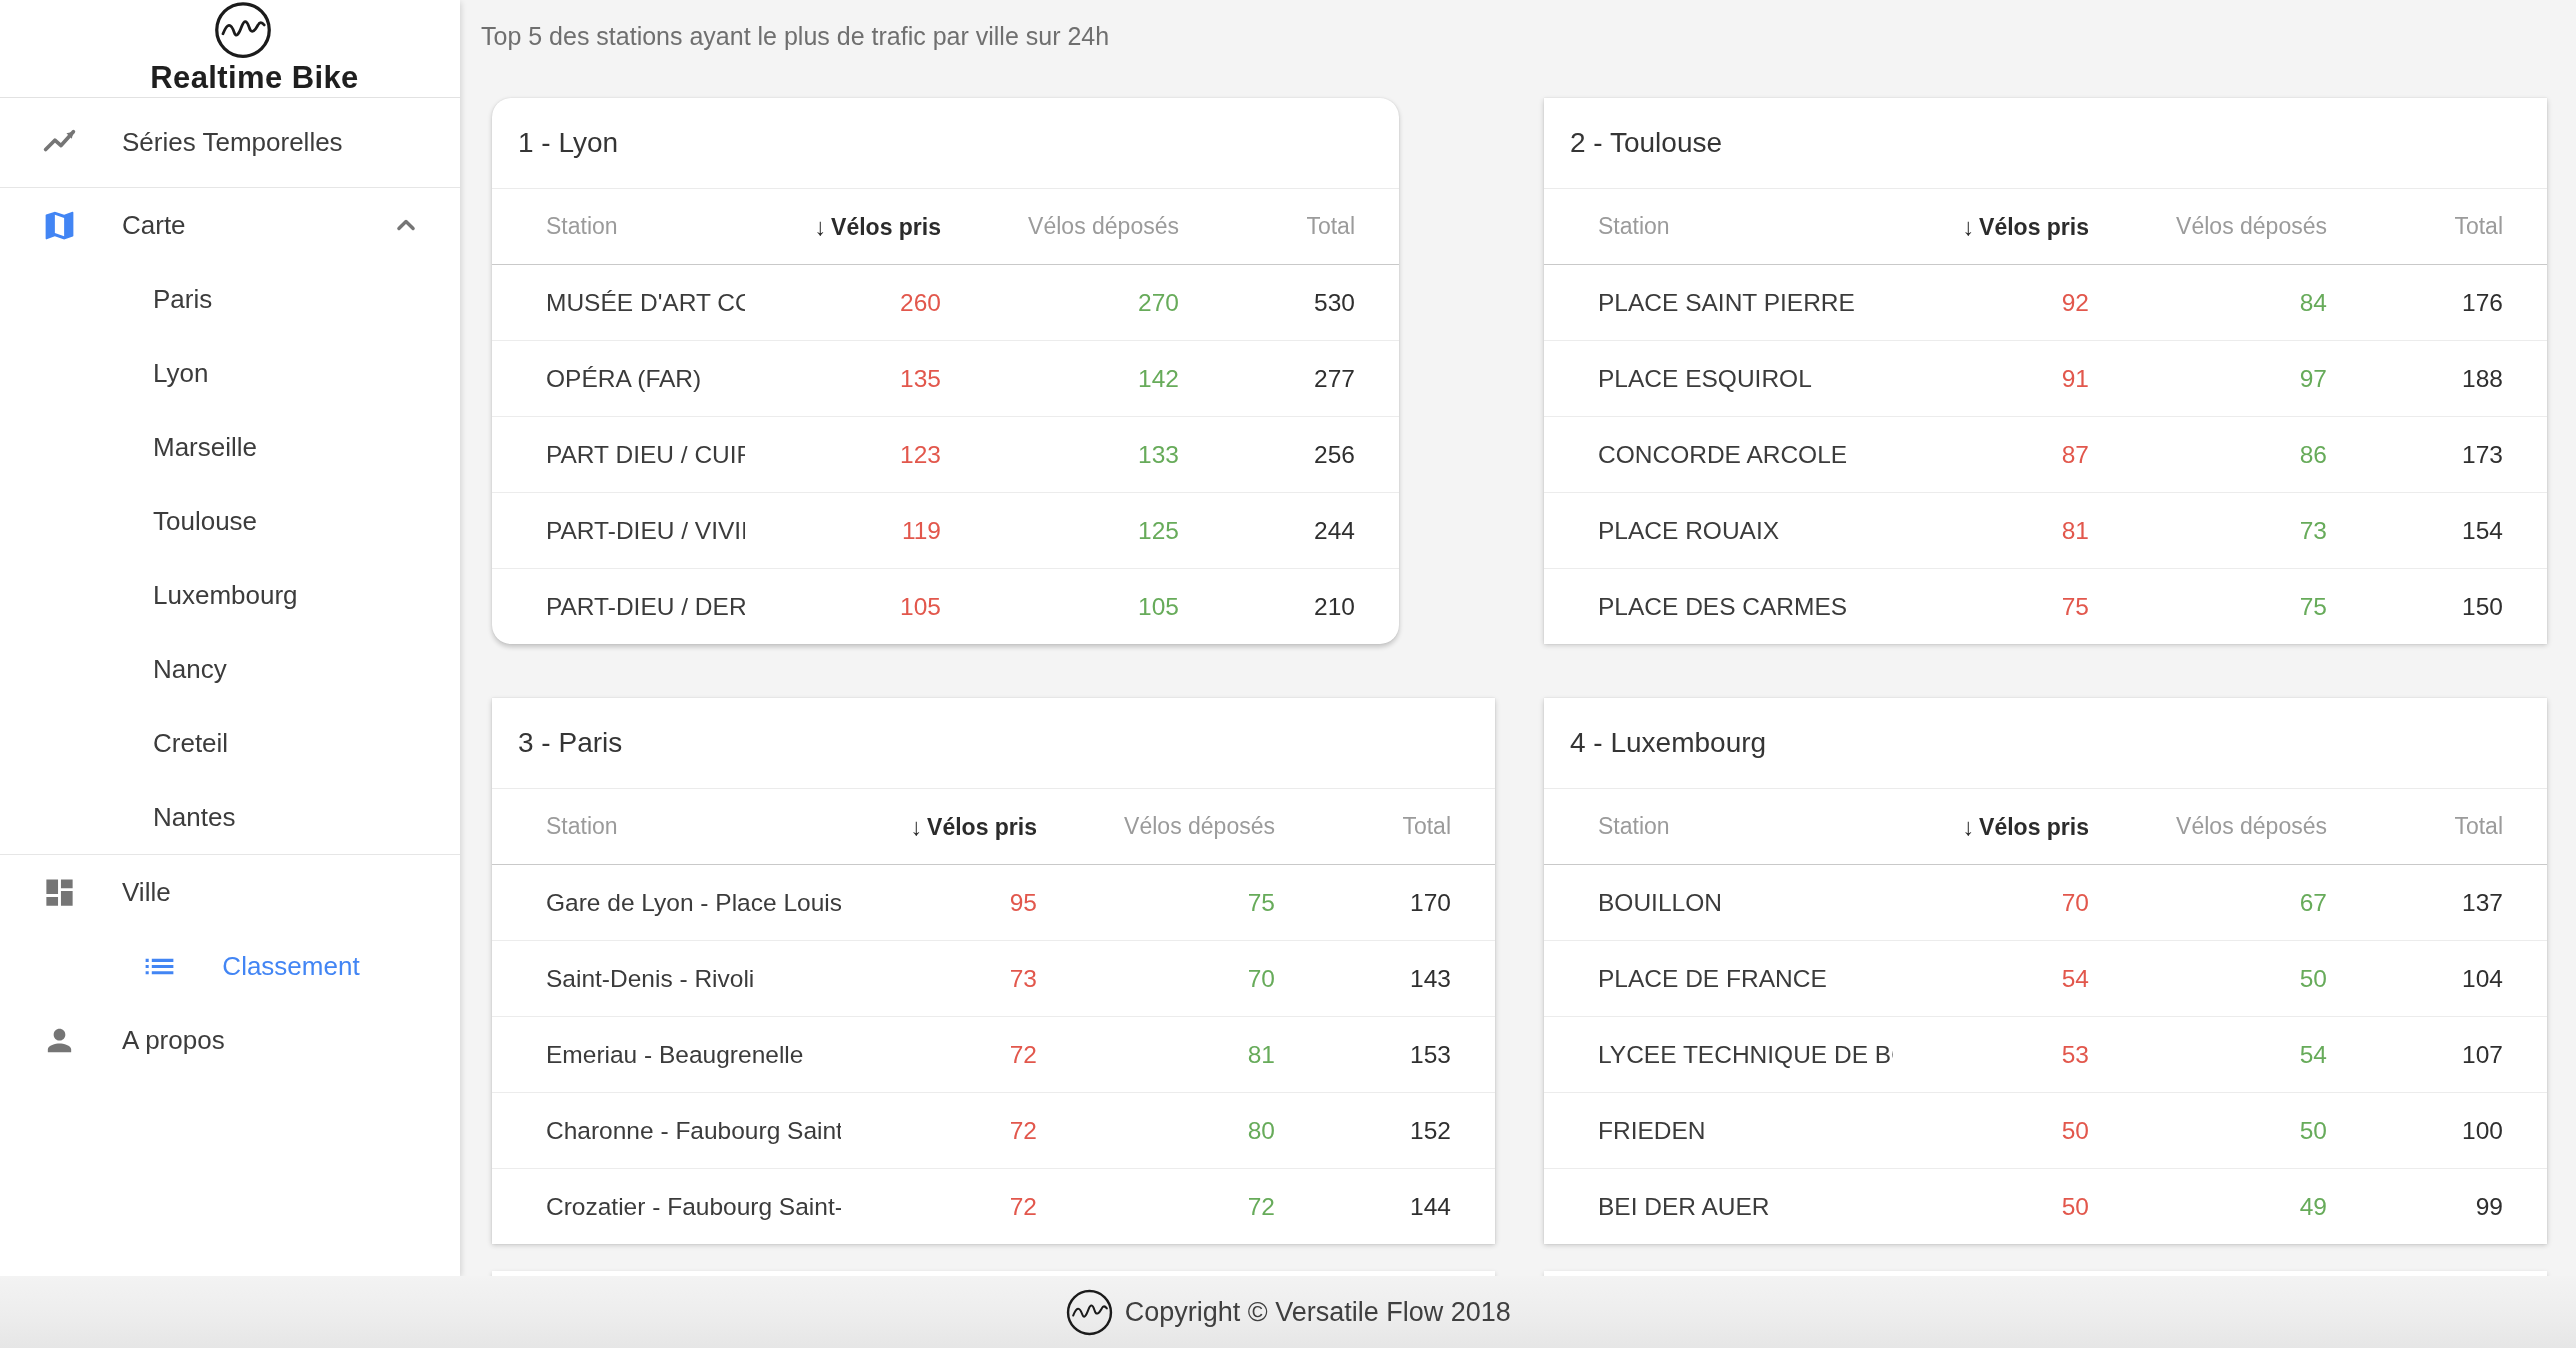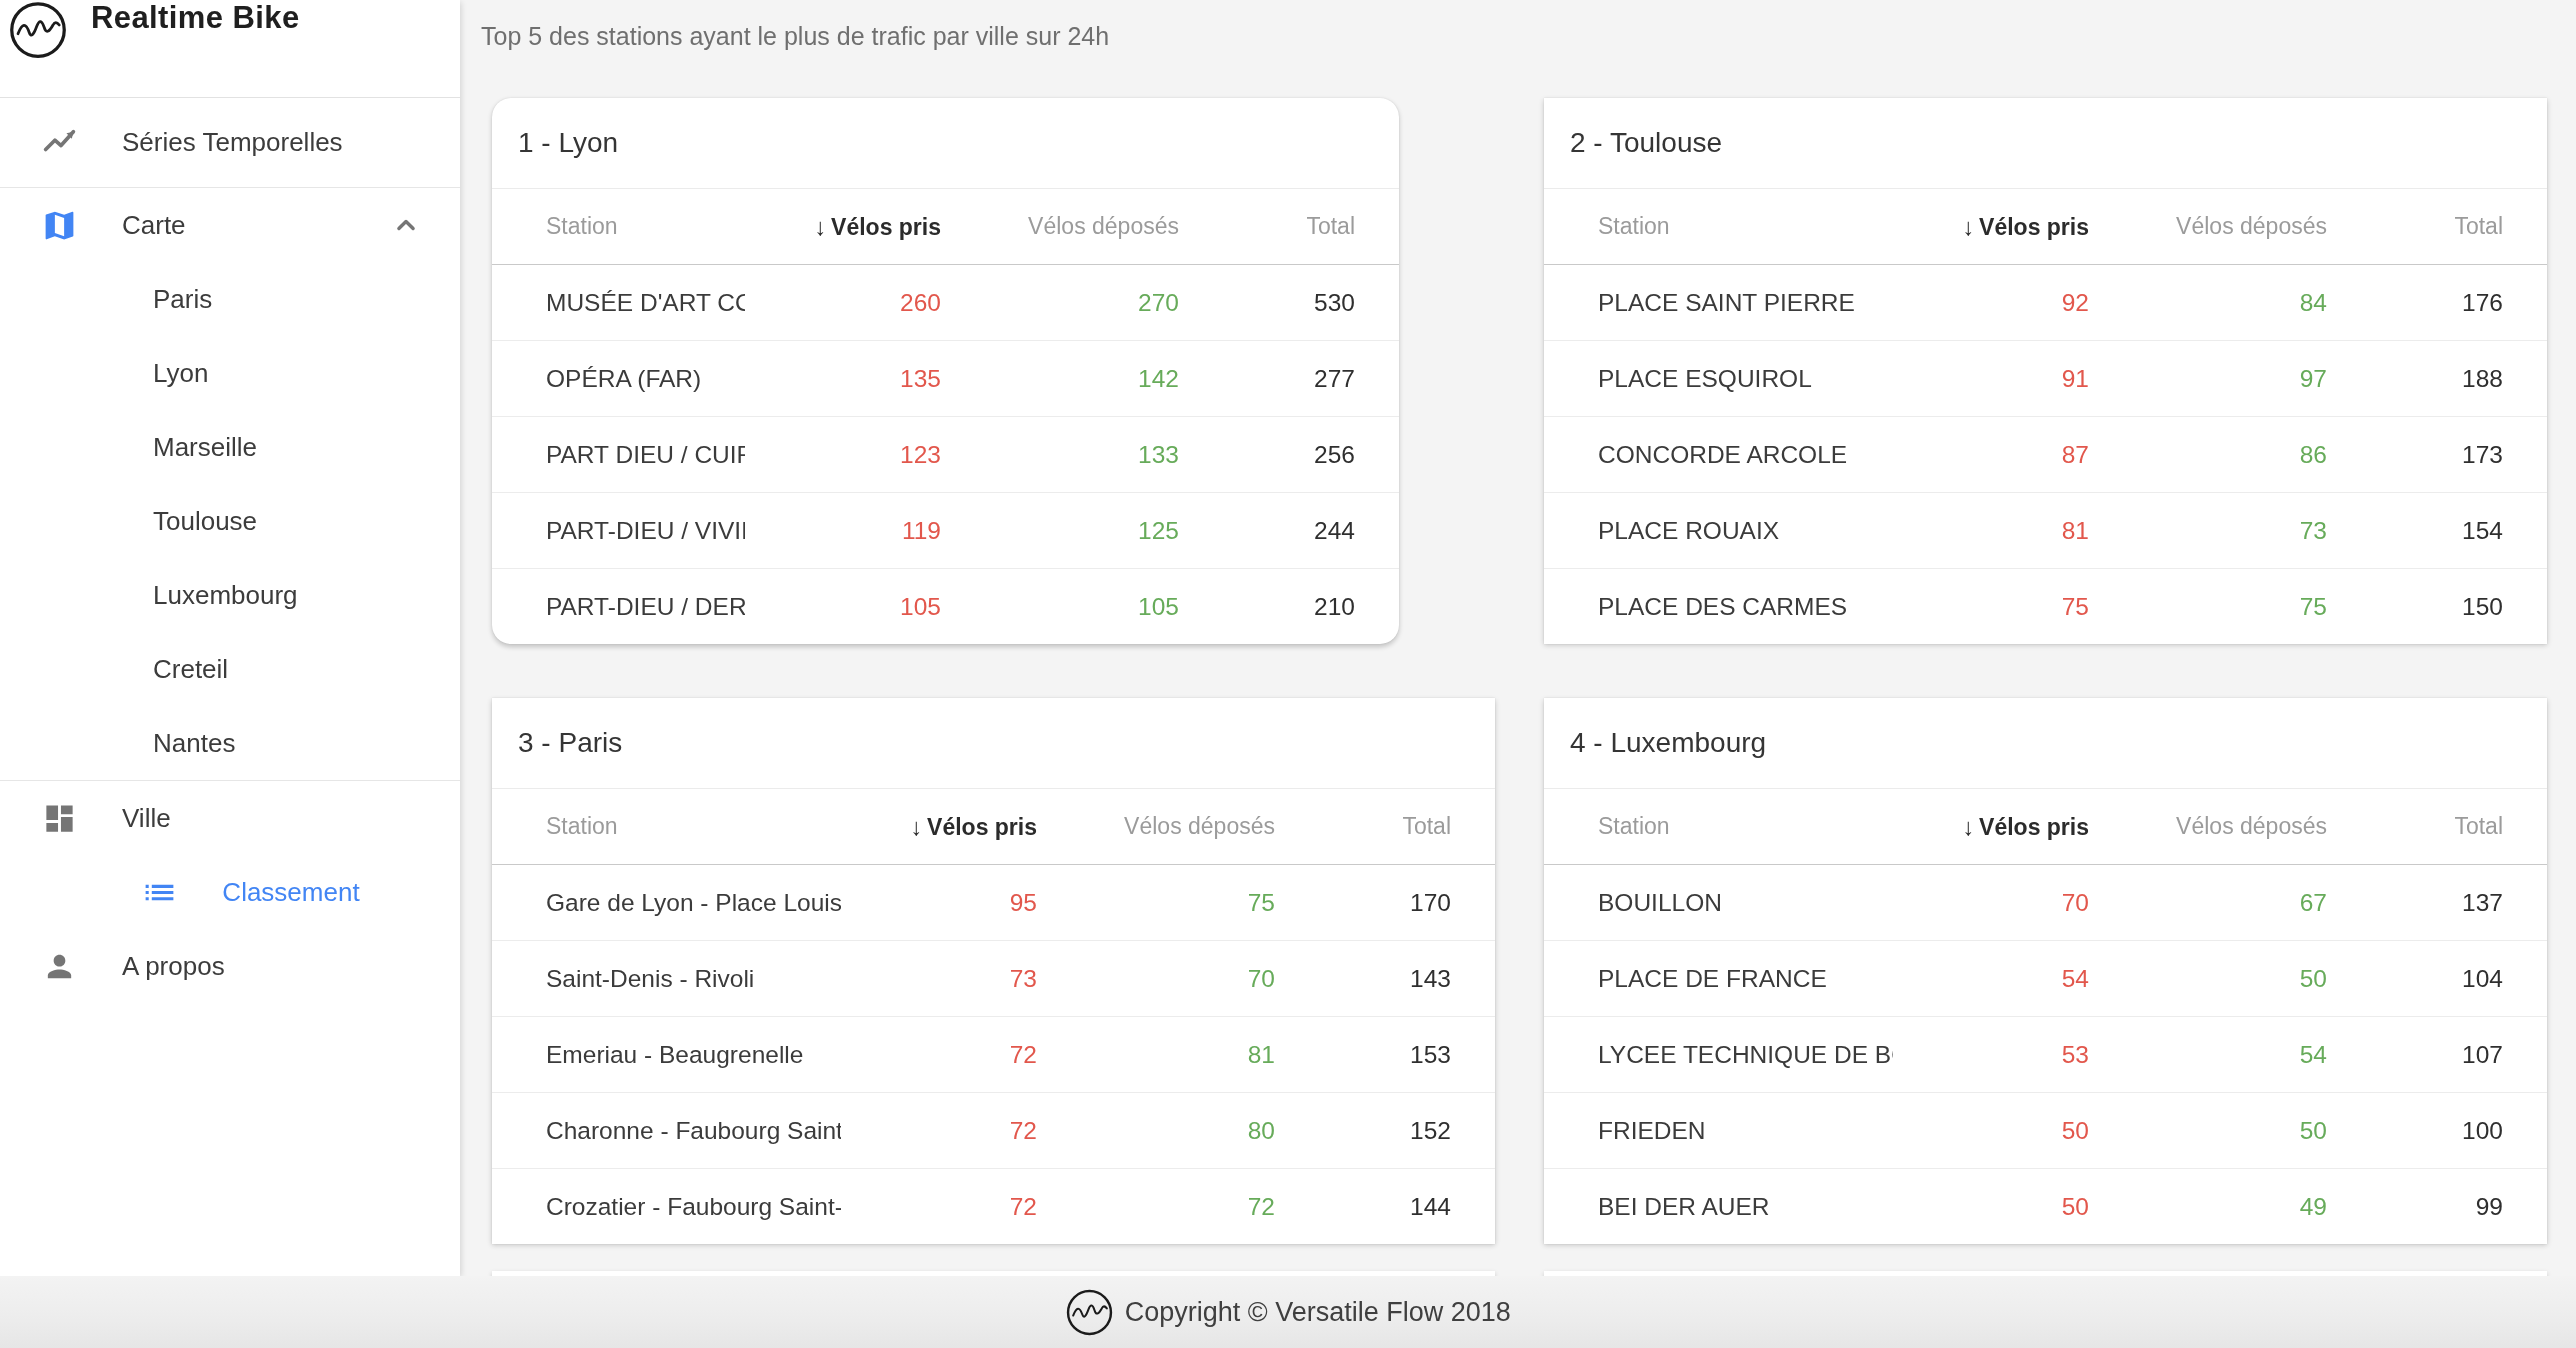--- a/index.html
+++ b/index.html
@@ -12,21 +12,21 @@
   }
 
   
   .sidebar{
     position:absolute;left:0;top:0;width:460px;height:1276px;
     background:#ffffff;z-index:5;
     box-shadow:2.3px 1.5px 6.1px rgba(0,0,0,0.14);
   }
   .logo-row{
     height:97px;border-bottom:0.8px solid #e2e2e2;
-    display:flex;align-items:flex-start;padding-left:8px;
+    display:flex;align-items:center;padding-left:26px;flex-direction:column;
   }
   .logo-mark{width:60px;height:60px;flex:0 0 auto;}
   .app-title{font-size:31px;font-weight:700;color:#1f1f1f;margin-left:23px;letter-spacing:0.4px;}
 
   .nav{position:relative;}
   .nav-item{
     display:flex;align-items:center;cursor:pointer;position:relative;
   }
   .nav-item .nicon{width:38px;height:38px;margin-left:40px;flex:0 0 auto;display:flex;align-items:center;justify-content:center;}
   .nav-item .nlabel{margin-left:44px;font-size:26px;font-weight:500;color:#3c3c3c;}
@@ -119,20 +119,21 @@
         <span class="nlabel">Carte</span>
         <span class="chev"><svg viewBox="0 0 24 24" width="34" height="34">
             <polyline points="7 14.5 12 9.5 17 14.5" fill="none" stroke="#757575" stroke-width="2.4" stroke-linecap="round" stroke-linejoin="round"></polyline>
           </svg></span>
       </div>
       <div class="sub-item">Paris</div>
       <div class="sub-item">Lyon</div>
       <div class="sub-item">Marseille</div>
       <div class="sub-item">Toulouse</div>
       <div class="sub-item">Luxembourg</div>
+      <div class="sub-item">Nancy</div>
       <div class="sub-item">Creteil</div>
       <div class="sub-item">Nantes</div>
       <div class="nav-divider"></div>
       <div class="nav-item" style="height: 74px;">
         <span class="nicon">
           <svg viewBox="0 0 24 24" width="35" height="35">
             <path fill="#757575" d="M3 13h8V3H3v10zm0 8h8v-6H3v6zm10 0h8V11h-8v10zm0-18v6h8V3h-8z"></path>
           </svg>
         </span>
         <span class="nlabel">Ville</span>

